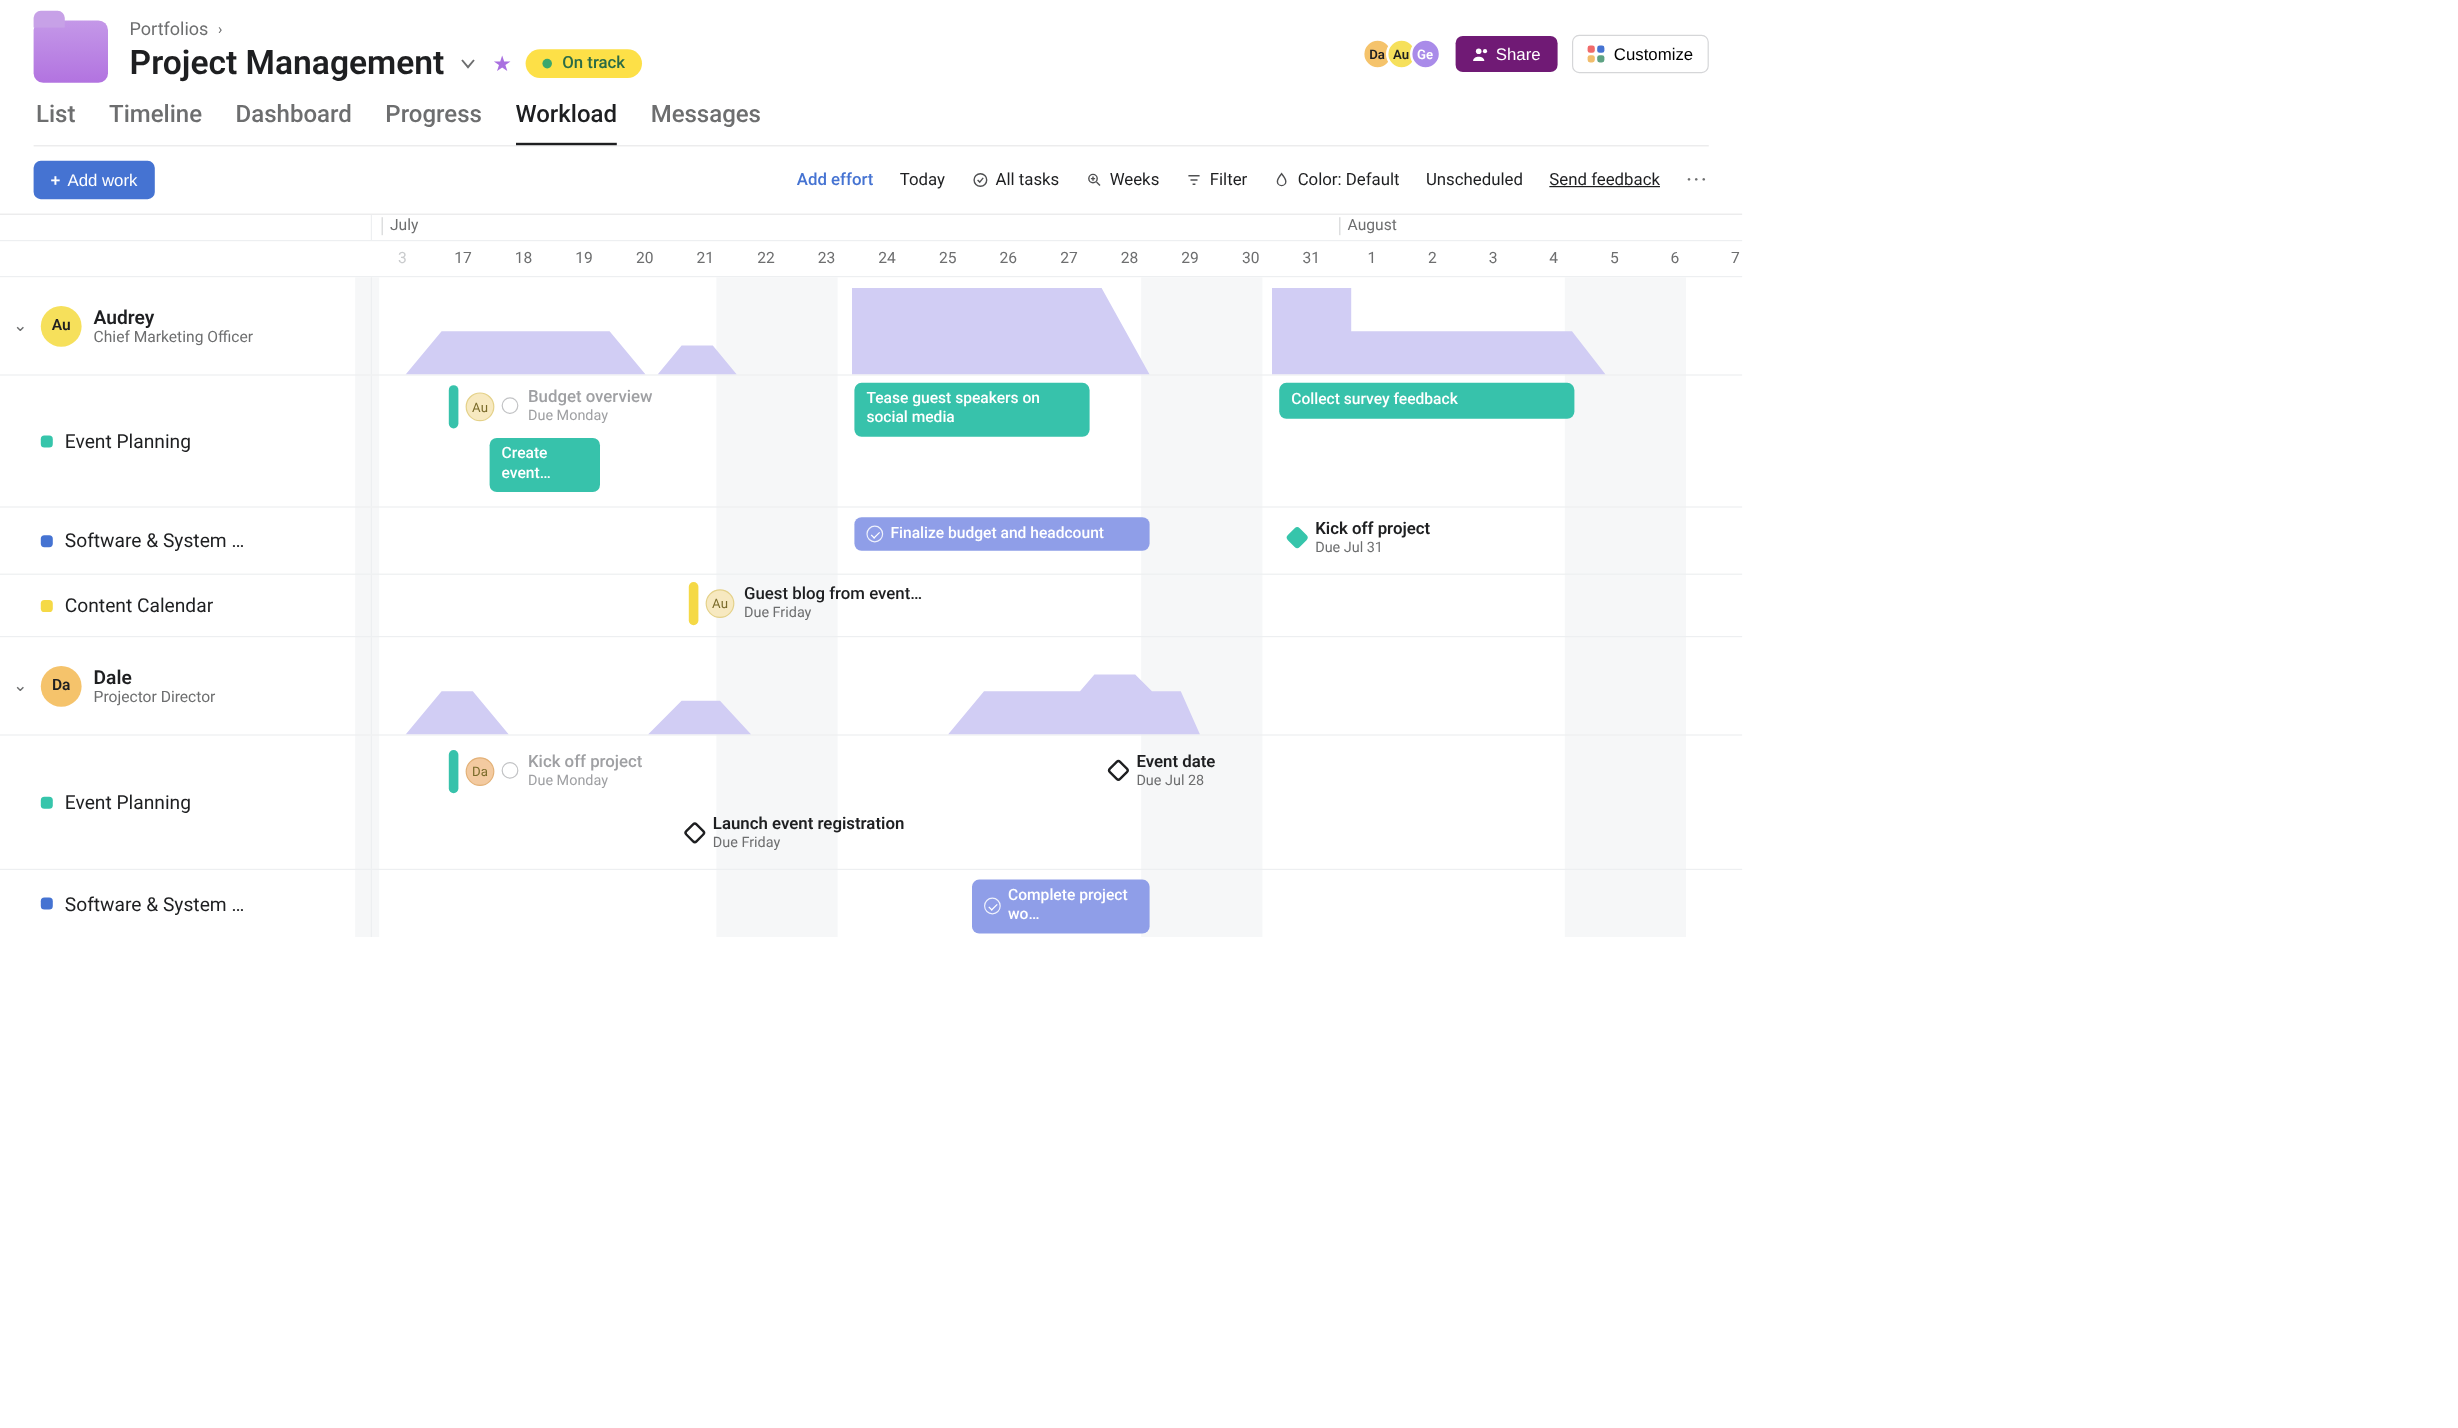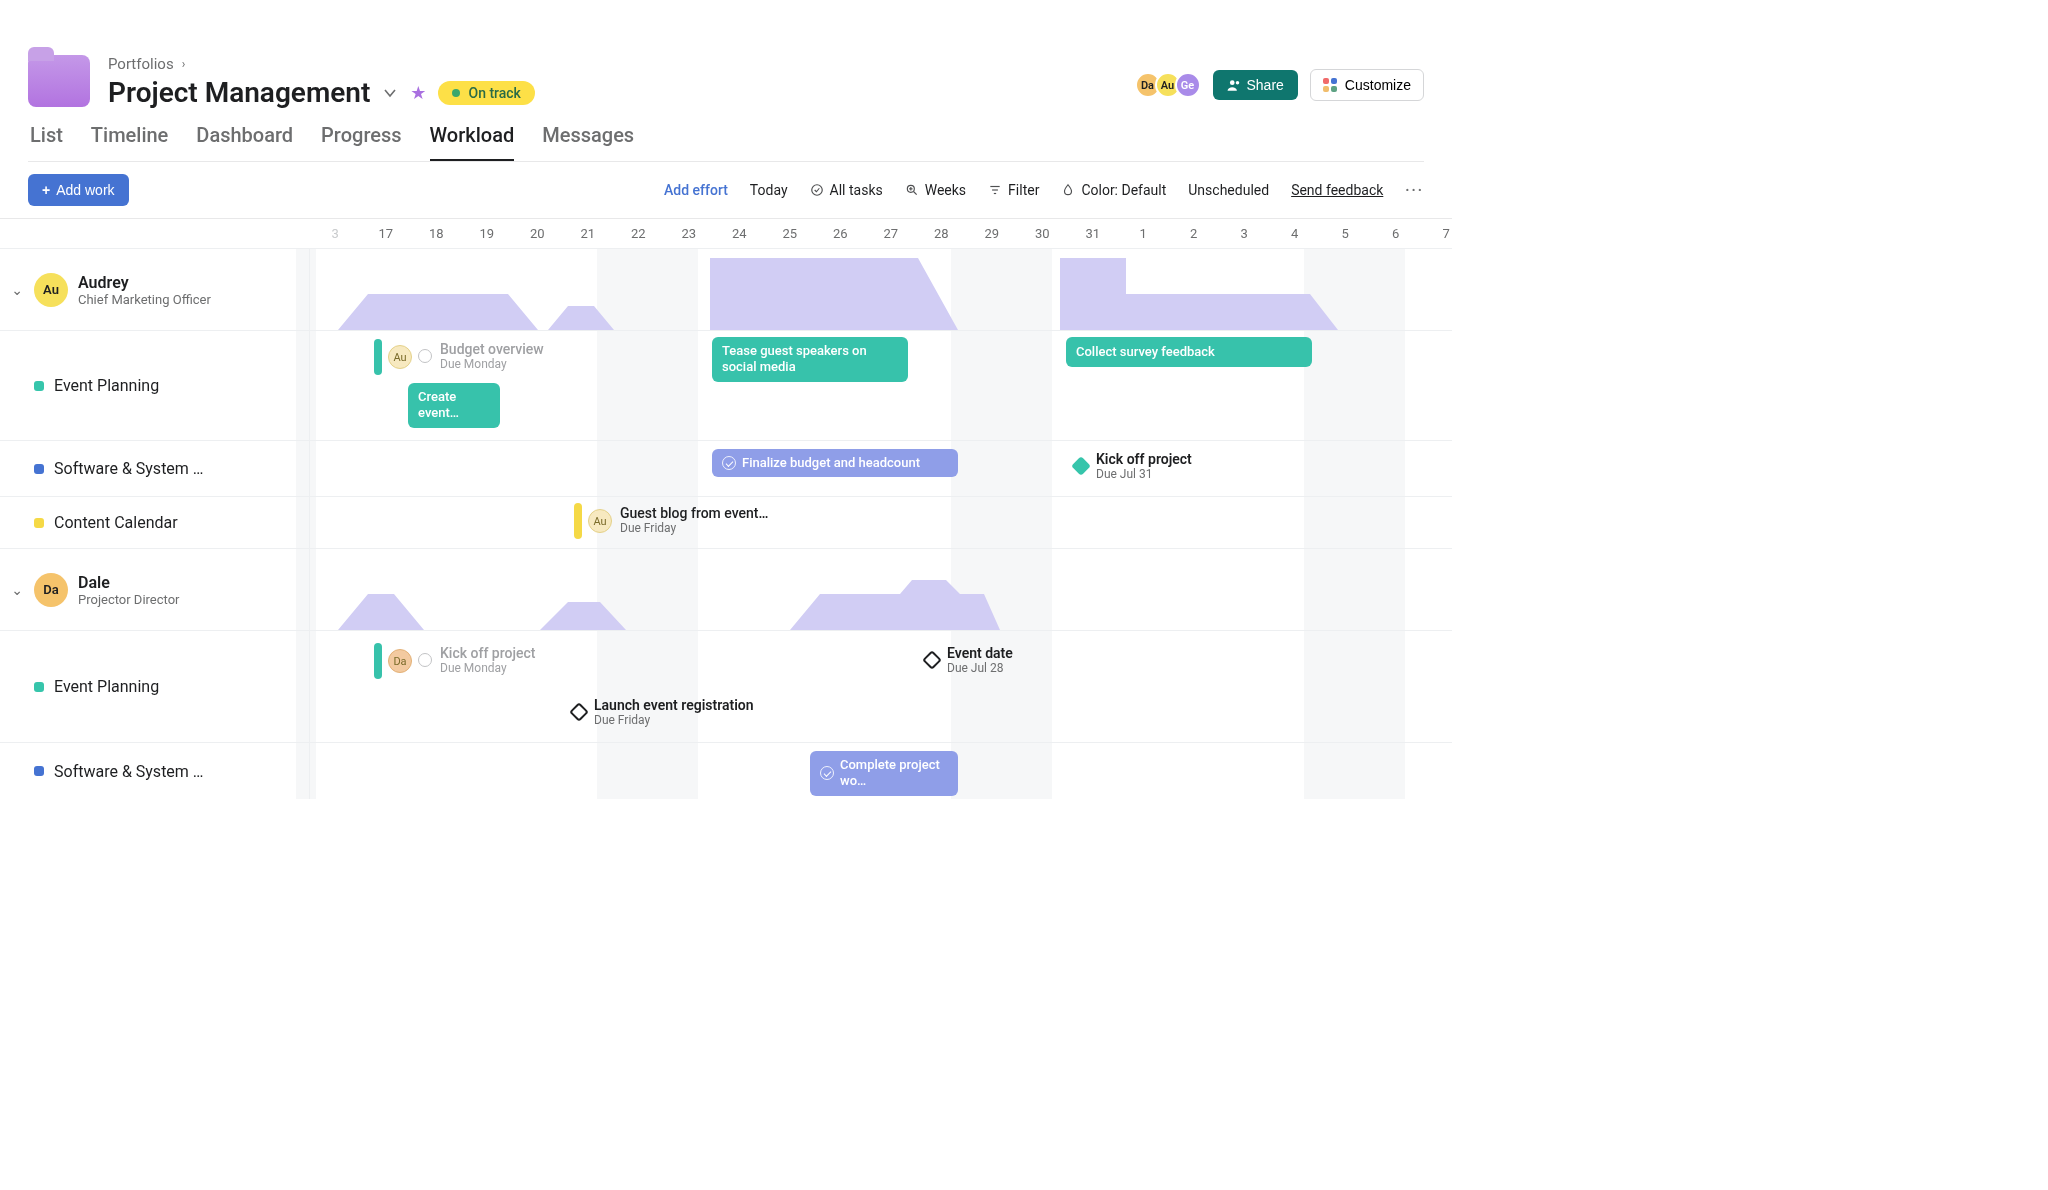--- a/index.html
+++ b/index.html
@@ -20,21 +20,21 @@
     background: linear-gradient(#c498e8,#b273e0);
     position: relative; margin-right: 18px;
   }
   .folder-icon::before{
     content:""; position:absolute; top:-8px; left:0;
     width:26px; height:14px; border-radius:6px 6px 0 0;
     background:#c7a1e7;
   }
   .breadcrumbs { color:#6d6e6f; font-size:15px; display:flex; align-items:center; gap:8px;}
   .chevron-right-icon { font-size:12px; color:#6d6e6f; }
-  .left-block { display:flex; align-items:center;margin-top:40px; }
+  .left-block { display:flex; align-items:flex-end; }
   .title-col {}
   .page-title { font-size:28px; font-weight:600; }
   .title-inline { display:flex; align-items:center; gap:12px; }
   .dropdown-caret { color:#6d6e6f; cursor:pointer; }
   .star-icon { color:#a970e0; font-size:18px; cursor:pointer; }
   .status-pill {
     display:inline-flex; align-items:center; gap:8px;
     background:#fde047; color:#2a6b46; padding:4px 14px;
     border-radius:14px; font-size:14px; font-weight:500;
   }
@@ -48,21 +48,21 @@
   .avatar {
     width:26px;height:26px;border-radius:50%;
     display:flex;align-items:center;justify-content:center;
     font-size:11px;font-weight:600;
   }
   .av-da {background:#f5c36b;}
   .av-au {background:#f6e05b;}
   .av-ge {background:#a98be9;color:#fff;}
 
   .share-btn{
-    background:#0f766e;color:#fff;border:none;border-radius:6px;
+    background:#701a75;color:#fff;border:none;border-radius:6px;
     padding:7px 14px;font-size:14px;font-weight:500;
     display:flex;align-items:center;gap:6px;cursor:pointer;
   }
   .customize-btn{
     background:#fff;border:1px solid #d5d6d8;border-radius:6px;
     padding:7px 12px;font-size:14px;display:flex;align-items:center;gap:8px;cursor:pointer;
   }
   .color-grid{display:grid;grid-template-columns:repeat(2,6px);gap:2px;}
   .color-grid i{width:6px;height:6px;border-radius:2px;}
   .color-grid i:nth-child(1){background:#f06a6a;}
@@ -268,20 +268,27 @@
       </svg>
     <span>Color: Default</span>
   </span>
   <span class="tb-item dark">Unscheduled</span>
   <span class="tb-item dark underline">Send feedback</span>
   <span class="more-icon">···</span>
 </div>
 
 <div class="timeline">
 
+  <div class="month-row">
+    <div class="sidebar-col"></div>
+    <div class="grid-col">
+      <span class="month-label" style="left:8px;border-left:1px solid #d5d6d8;padding-left:6px;">July</span>
+      <span class="month-label" style="left:806px;border-left:1px solid #d5d6d8;padding-left:6px;">August</span>
+    </div>
+  </div>
 
   <div class="day-row">
     <div class="sidebar-col"></div>
     <div class="day-cells" id="day-cells">
         <div class="day-cell faded" style="left: 0px; width: 50.5px;">3</div>
         <div class="day-cell" style="left: 50.5px; width: 50.5px;">17</div>
         <div class="day-cell" style="left: 101px; width: 50.5px;">18</div>
         <div class="day-cell" style="left: 151.5px; width: 50.5px;">19</div>
         <div class="day-cell" style="left: 202px; width: 50.5px;">20</div>
         <div class="day-cell" style="left: 252.5px; width: 50.5px;">21</div>

